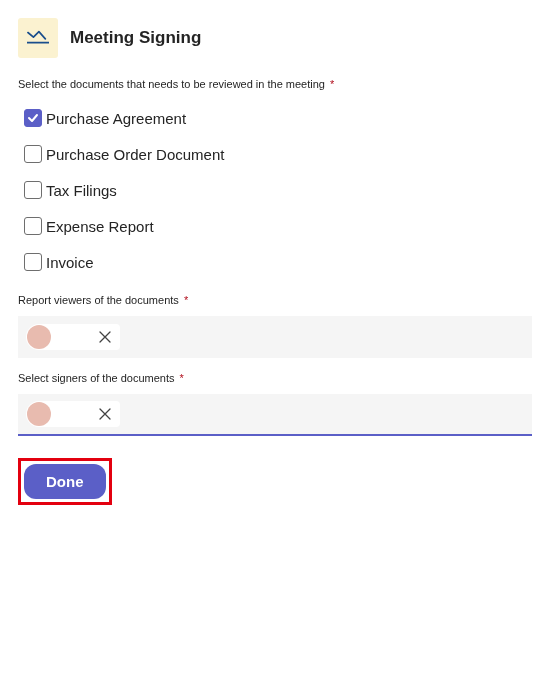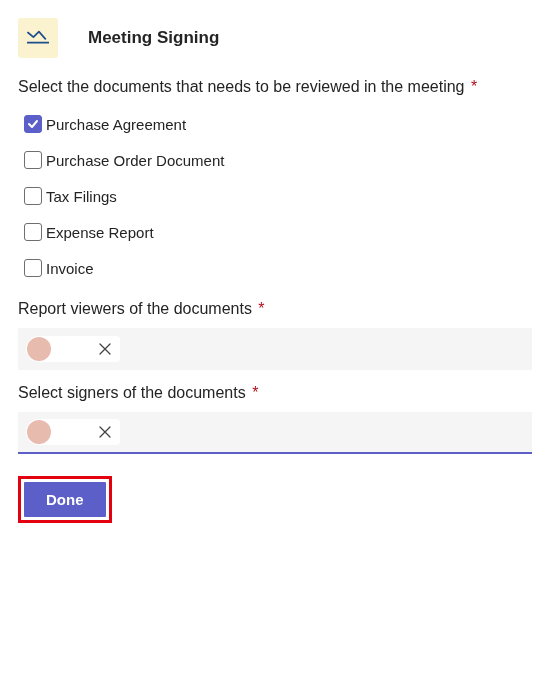--- a/index.html
+++ b/index.html
@@ -6,40 +6,40 @@
     body {
       font-family: 'Segoe UI', -apple-system, sans-serif;
       background: #fff;
       width: 550px;
       padding: 18px 18px 22px 18px;
       color: #242424;
     }
     .header {
       display: flex;
       align-items: center;
-      gap: 30px;
+      gap: 12px;
       margin-bottom: 20px;
       text-align: center;
     }
     .app-icon {
       width: 40px;
       height: 40px;
       background: #fbf2d0;
       display: flex;
       align-items: center;
       justify-content: center;
       border-radius: 3px;
     }
     .app-icon svg { width: 22px; height: 18px; }
     .app-title {
       font-weight: 700;
       font-size: 17px;
     }
     .field-label {
-      font-size: 16px;
+      font-size: 11px;
       margin-bottom: 10px;
       margin-top: 14px;
     }
     .req-star {
       color: #b10e1c;
       margin-left: 2px;
     }
     .checkbox-group { margin-top: 4px; }
     .checkbox-row {
       display: flex;
@@ -113,21 +113,21 @@
       border: 3px solid #e3000f;
       padding: 3px;
     }
     .done-btn {
       background: #5b5fc7;
       color: #fff;
       font-weight: 600;
       font-size: 15px;
       border: none;
       padding: 9px 22px;
-      border-radius: 1px;
+      border-radius: 12px;
       cursor: pointer;
     }
   </style>
 </head>
 <body>
 
 <div class="header">
   <div class="app-icon">
     <svg viewBox="0 0 24 18">
       <path d="M1 3 L7 8 L13 2 L20 10" stroke="#1a4e8c" stroke-width="1.8" fill="none" stroke-linecap="round" stroke-linejoin="round"></path>

